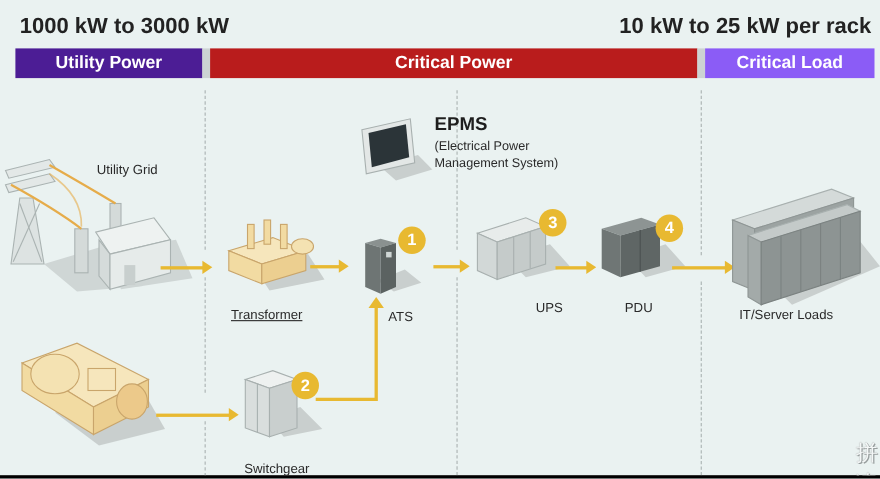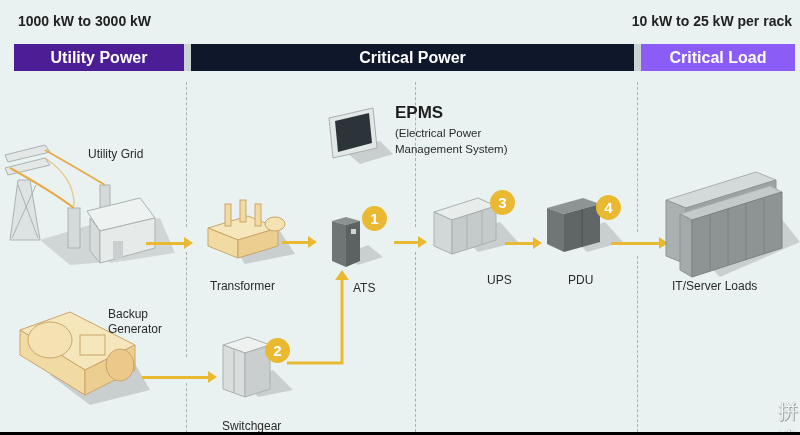--- a/index.html
+++ b/index.html
@@ -1,44 +1,44 @@
 <!DOCTYPE html>
 <html><head>
 <meta charset="utf-8">
 <style>
   html, body { margin:0; padding:0; }
   body { width:800px; height:435px; background:#000; position:relative; overflow:hidden;
          font-family:"Liberation Sans", sans-serif; }
   #canvas { position:absolute; left:0; top:0; width:800px; height:432px; background:#eaf2f1; overflow:hidden; }
   .abs { position:absolute; }
-  .range { font-weight:bold; font-size:14px; color:#222; top:13px; }
+  .range { font-weight:bold; font-size:20px; color:#222; top:13px; }
   .band { top:44px; height:27px; color:#fff; font-weight:bold; font-size:16px;
           display:flex; align-items:center; justify-content:center; }
   .band-gap { top:44px; height:27px; background:#ccd3d3; }
   .vdash { width:0; border-left:1.5px dashed #a9b1b1; }
-  .lbl { font-size:12px; color:#2a2a2a; white-space:nowrap; }
+  .lbl { font-size:12px; color:#2a2a2a; white-space:nowrap;text-align:right; }
   .badge { width:25px; height:25px; border-radius:50%; background:#e8b931; color:#fff;
            font-weight:bold; font-size:15px; display:flex; align-items:center; justify-content:center; }
   .arrow-h { height:3px; background:#e8b931; }
   .arrow-h::after { content:""; position:absolute; right:-7px; top:-5px; border-left:9px solid #e8b931;
                     border-top:6.5px solid transparent; border-bottom:6.5px solid transparent; }
   .watermark { font-size:20px; color:#f4f7f7; text-shadow:0 0 1px #8a8f8f, 1px 1px 0 #9aa0a0; letter-spacing:1px;margin-left:48px; }
   svg { position:absolute; overflow:visible; }
 </style>
 </head>
 <body>
 
 <div id="canvas">
 
   <div class="abs range" style="left:18px;">1000 kW to 3000 kW</div>
   <div class="abs range" style="right:8px;">10 kW to 25 kW per rack</div>
 
   <div class="abs band" style="left:14px;width:170px;background:#4c1d95;">Utility Power</div>
   <div class="abs band-gap" style="left:184px;width:7px;"></div>
-  <div class="abs band" style="left:191px;width:443px;background:#0f172a;">Critical Power</div>
+  <div class="abs band" style="left:191px;width:443px;background:#b91c1c;">Critical Power</div>
   <div class="abs band-gap" style="left:634px;width:7px;"></div>
   <div class="abs band" style="left:641px;width:154px;background:#8b5cf6;">Critical Load</div>
 
   <div class="abs vdash" style="left:186px;top:82px;height:145px;"></div>
   <div class="abs vdash" style="left:186px;top:252px;height:105px;"></div>
   <div class="abs vdash" style="left:186px;top:383px;height:50px;"></div>
   <div class="abs vdash" style="left:415px;top:82px;height:145px;"></div>
   <div class="abs vdash" style="left:415px;top:252px;height:180px;"></div>
   <div class="abs vdash" style="left:637px;top:82px;height:150px;"></div>
   <div class="abs vdash" style="left:637px;top:256px;height:176px;"></div>
@@ -68,37 +68,33 @@
 
   <svg style="left:10px;top:300px;" width="150" height="110">
     <polygon points="40,75 120,55 140,90 80,105" fill="#c9cfce"></polygon>
     <polygon points="10,30 60,12 125,45 75,70" fill="#f6e6bc" stroke="#c9a56b"></polygon>
     <polygon points="10,30 75,70 75,95 10,55" fill="#f2dba2" stroke="#c9a56b"></polygon>
     <polygon points="75,70 125,45 125,70 75,95" fill="#eccf90" stroke="#c9a56b"></polygon>
     <ellipse cx="40" cy="40" rx="22" ry="18" fill="#f4e2b2" stroke="#c9a56b"></ellipse>
     <ellipse cx="110" cy="65" rx="14" ry="16" fill="#ecc98a" stroke="#c9a56b"></ellipse>
     <rect x="70" y="35" width="25" height="20" fill="#f6e6bc" stroke="#c9a56b"></rect>
   </svg>
-  <div class="abs lbl" style="left:108px;top:307px;line-height:15px;">
-    <div>Backup</div>
-    <div>Generator</div>
-  </div>
   <div class="abs arrow-h" style="left:142px;top:376px;width:68px;"></div>
 
   <svg style="left:200px;top:196px;" width="100" height="70">
     <polygon points="30,45 80,35 95,58 45,68" fill="#c9cfce"></polygon>
     <polygon points="8,32 48,20 78,32 38,44" fill="#f6e6bc" stroke="#c9a56b"></polygon>
     <polygon points="8,32 38,44 38,62 8,50" fill="#f2dba2" stroke="#c9a56b"></polygon>
     <polygon points="38,44 78,32 78,50 38,62" fill="#eccf90" stroke="#c9a56b"></polygon>
     <rect x="25" y="8" width="6" height="22" fill="#f2dba2" stroke="#c9a56b"></rect>
     <rect x="40" y="4" width="6" height="22" fill="#f2dba2" stroke="#c9a56b"></rect>
     <rect x="55" y="8" width="6" height="22" fill="#f2dba2" stroke="#c9a56b"></rect>
     <ellipse cx="75" cy="28" rx="10" ry="7" fill="#f4e2b2" stroke="#c9a56b"></ellipse>
   </svg>
-  <div class="abs lbl" style="left:210px;top:279px;">Transformer</div>
+  <div class="abs lbl" style="left:210px;top:279px;text-decoration:underline;">Transformer</div>
   <div class="abs arrow-h" style="left:282px;top:241px;width:28px;"></div>
 
   <svg style="left:218px;top:335px;" width="80" height="65">
     <polygon points="25,45 55,35 75,55 40,62" fill="#c9cfce"></polygon>
     <polygon points="5,10 30,2 52,10 27,18" fill="#eef1f0" stroke="#a8b0af"></polygon>
     <polygon points="5,10 27,18 27,62 5,54" fill="#d9dedd" stroke="#a8b0af"></polygon>
     <polygon points="27,18 52,10 52,54 27,62" fill="#c9cfce" stroke="#a8b0af"></polygon>
     <line x1="16" y1="14" x2="16" y2="58" stroke="#a8b0af"></line>
   </svg>
   <div class="abs badge" style="left:265px;top:338px;">2</div>

